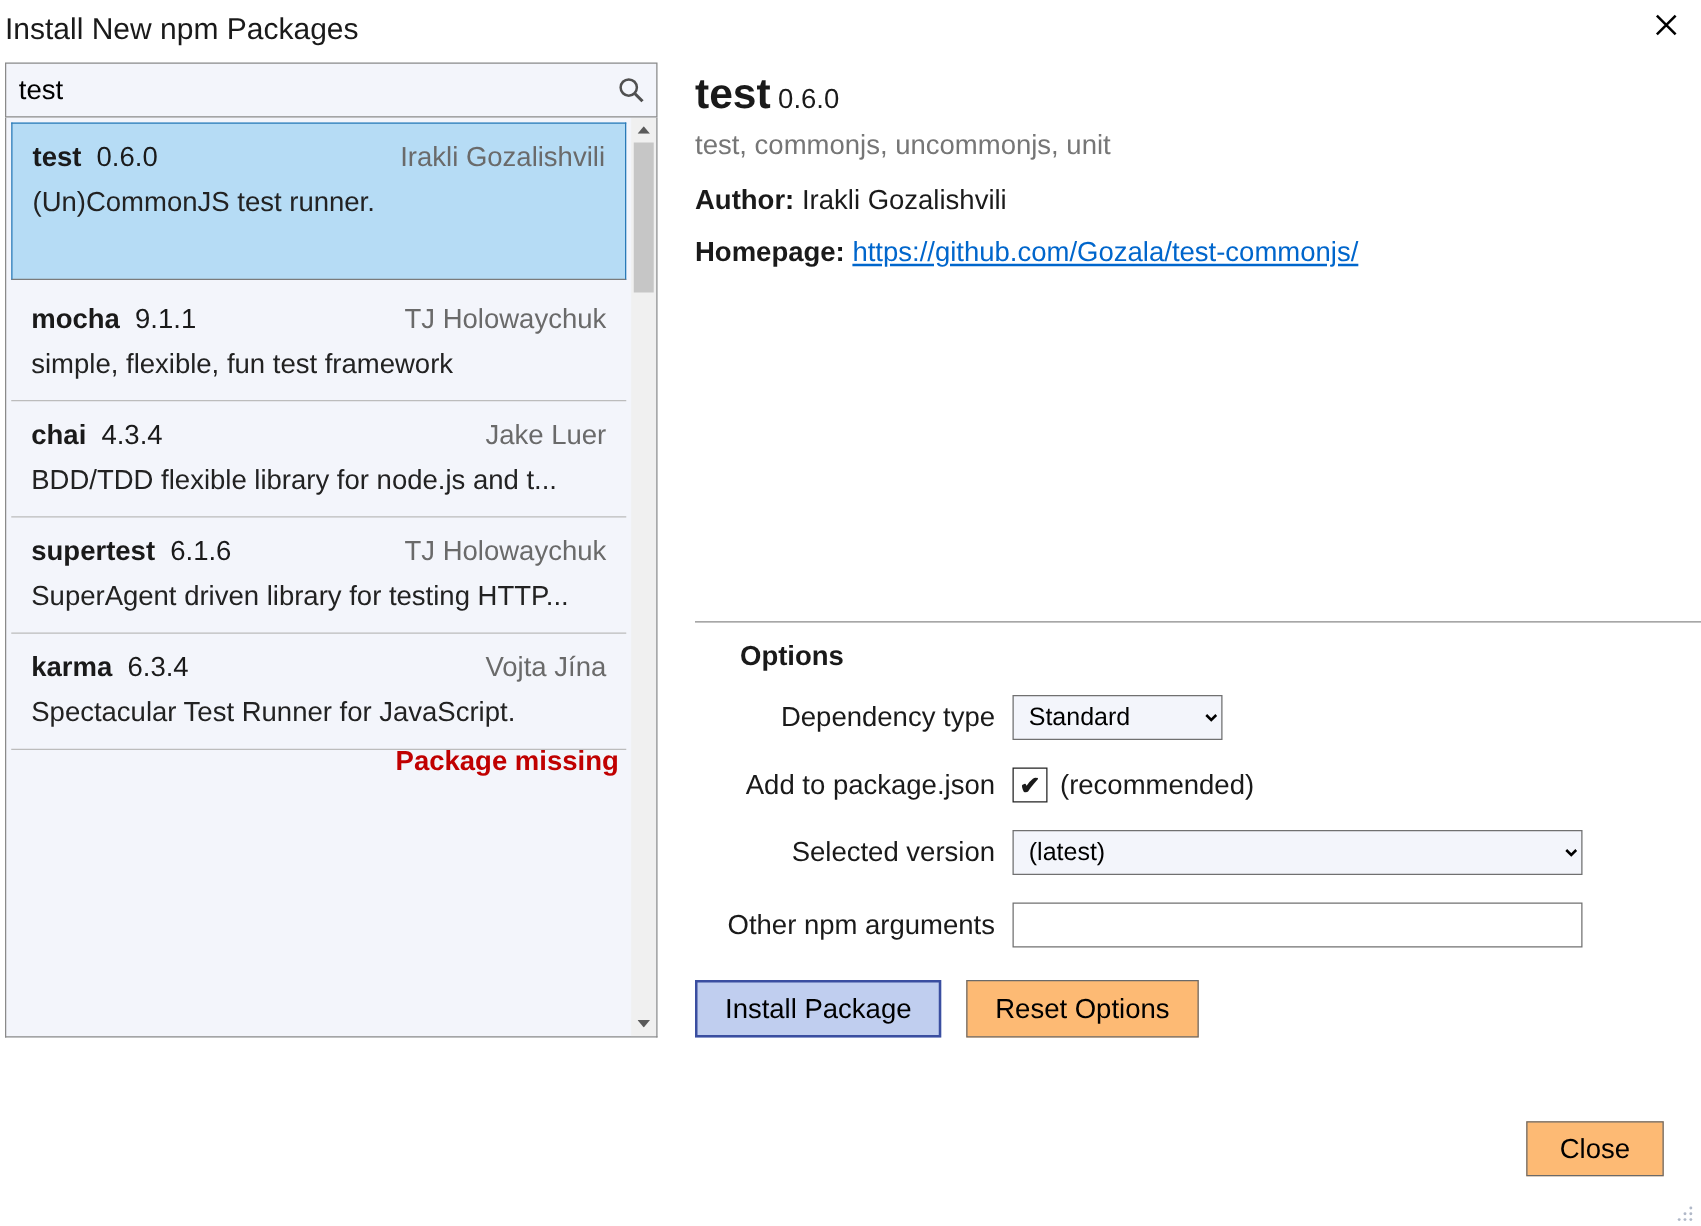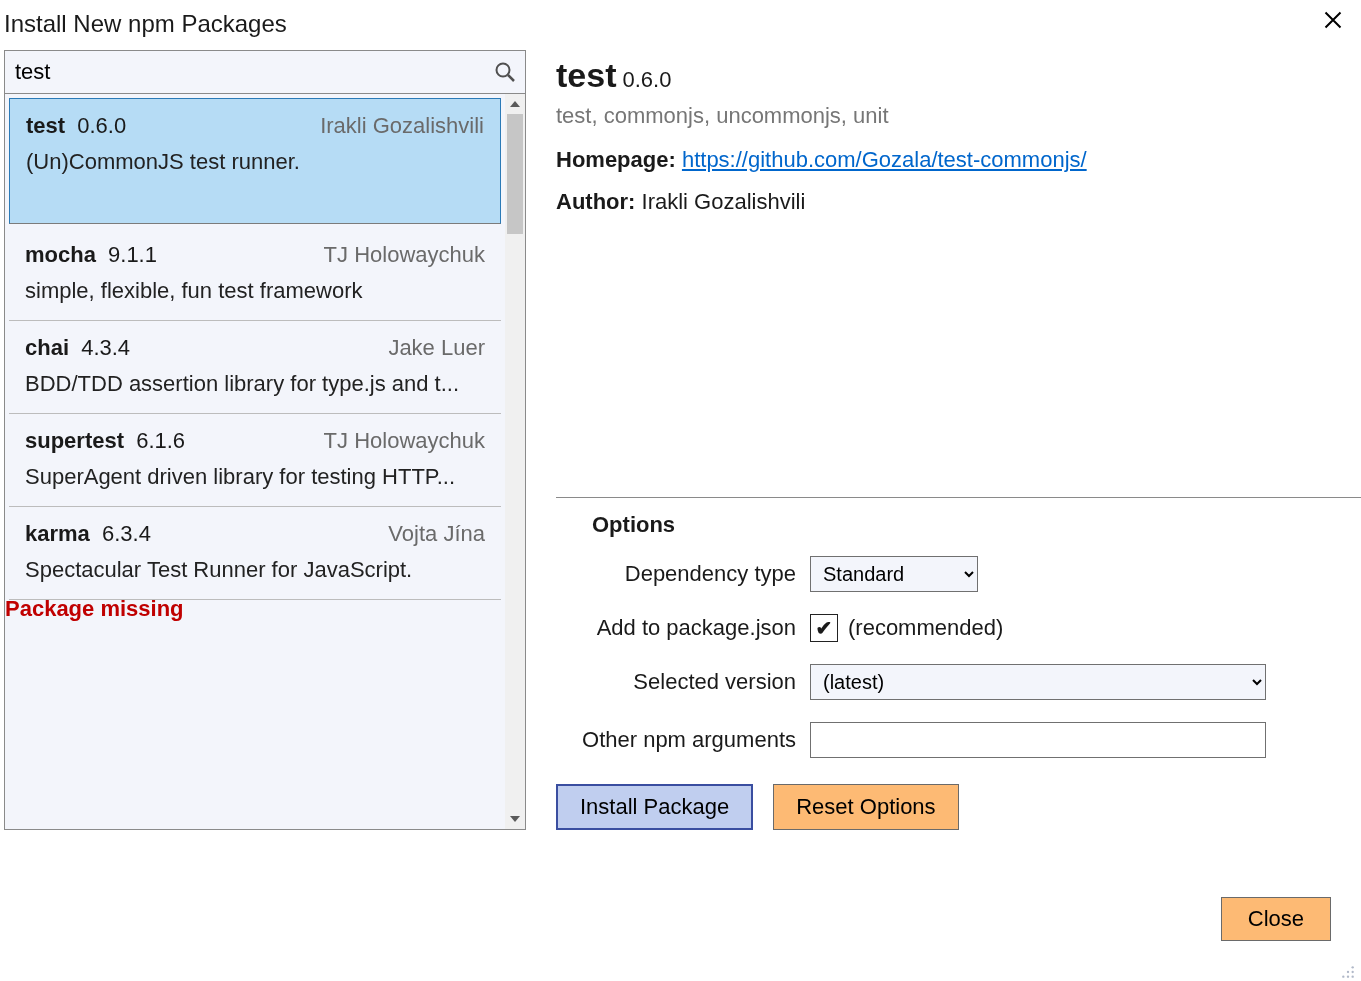--- a/index.html
+++ b/index.html
@@ -119,21 +119,21 @@
     align-items: baseline;
     margin-bottom: 10px;
   }
   .result .name { font-weight: 700; font-size: 22px; }
   .result .ver  { font-weight: 400; font-size: 22px; margin-left: 6px; }
   .result .author { color: #6a6a6a; font-size: 22px; }
   .result .desc { font-size: 22px; color: #222; }
   .missing {
     color: #c00000;
     font-weight: 700;
-    text-align: left;
+    text-align: right;
     padding-right: 10px;
     font-size: 22px;
     margin-top: -4px;
   }
 
   
   .right {
     flex: 1;
     padding: 0 0 0 30px;
     display: flex;
@@ -246,21 +246,21 @@
               <span><span class="name">mocha</span><span class="ver"> 9.1.1</span></span>
               <span class="author">TJ Holowaychuk</span>
             </div>
             <div class="desc">simple, flexible, fun test framework</div>
           </div>
           <div class="result">
             <div class="row1">
               <span><span class="name">chai</span><span class="ver"> 4.3.4</span></span>
               <span class="author">Jake Luer</span>
             </div>
-            <div class="desc">BDD/TDD assertion library for type.js and t...</div>
+            <div class="desc">BDD/TDD flexible library for node.js and t...</div>
           </div>
           <div class="result">
             <div class="row1">
               <span><span class="name">supertest</span><span class="ver"> 6.1.6</span></span>
               <span class="author">TJ Holowaychuk</span>
             </div>
             <div class="desc">SuperAgent driven library for testing HTTP...</div>
           </div>
           <div class="result">
             <div class="row1">
@@ -288,24 +288,24 @@
       </div>
     </div>
   </div>
 
   <div class="right">
     <div class="pkg-title">
       <span class="big">test</span><span class="small">0.6.0</span>
     </div>
     <div class="tags">test, commonjs, uncommonjs, unit</div>
     <div class="field">
+      <b>Author:</b> <span>Irakli Gozalishvili</span>
+    </div>
+    <div class="field">
       <b>Homepage:</b> <a href="#">https://github.com/Gozala/test-commonjs/</a>
-    </div>
-    <div class="field">
-      <b>Author:</b> <span>Irakli Gozalishvili</span>
     </div>
 
     <div style="flex:1"></div>
 
     <div class="divider"></div>
     <div class="options-h">Options</div>
 
     <div class="opt-grid">
       <label>Dependency type</label>
       <div>

